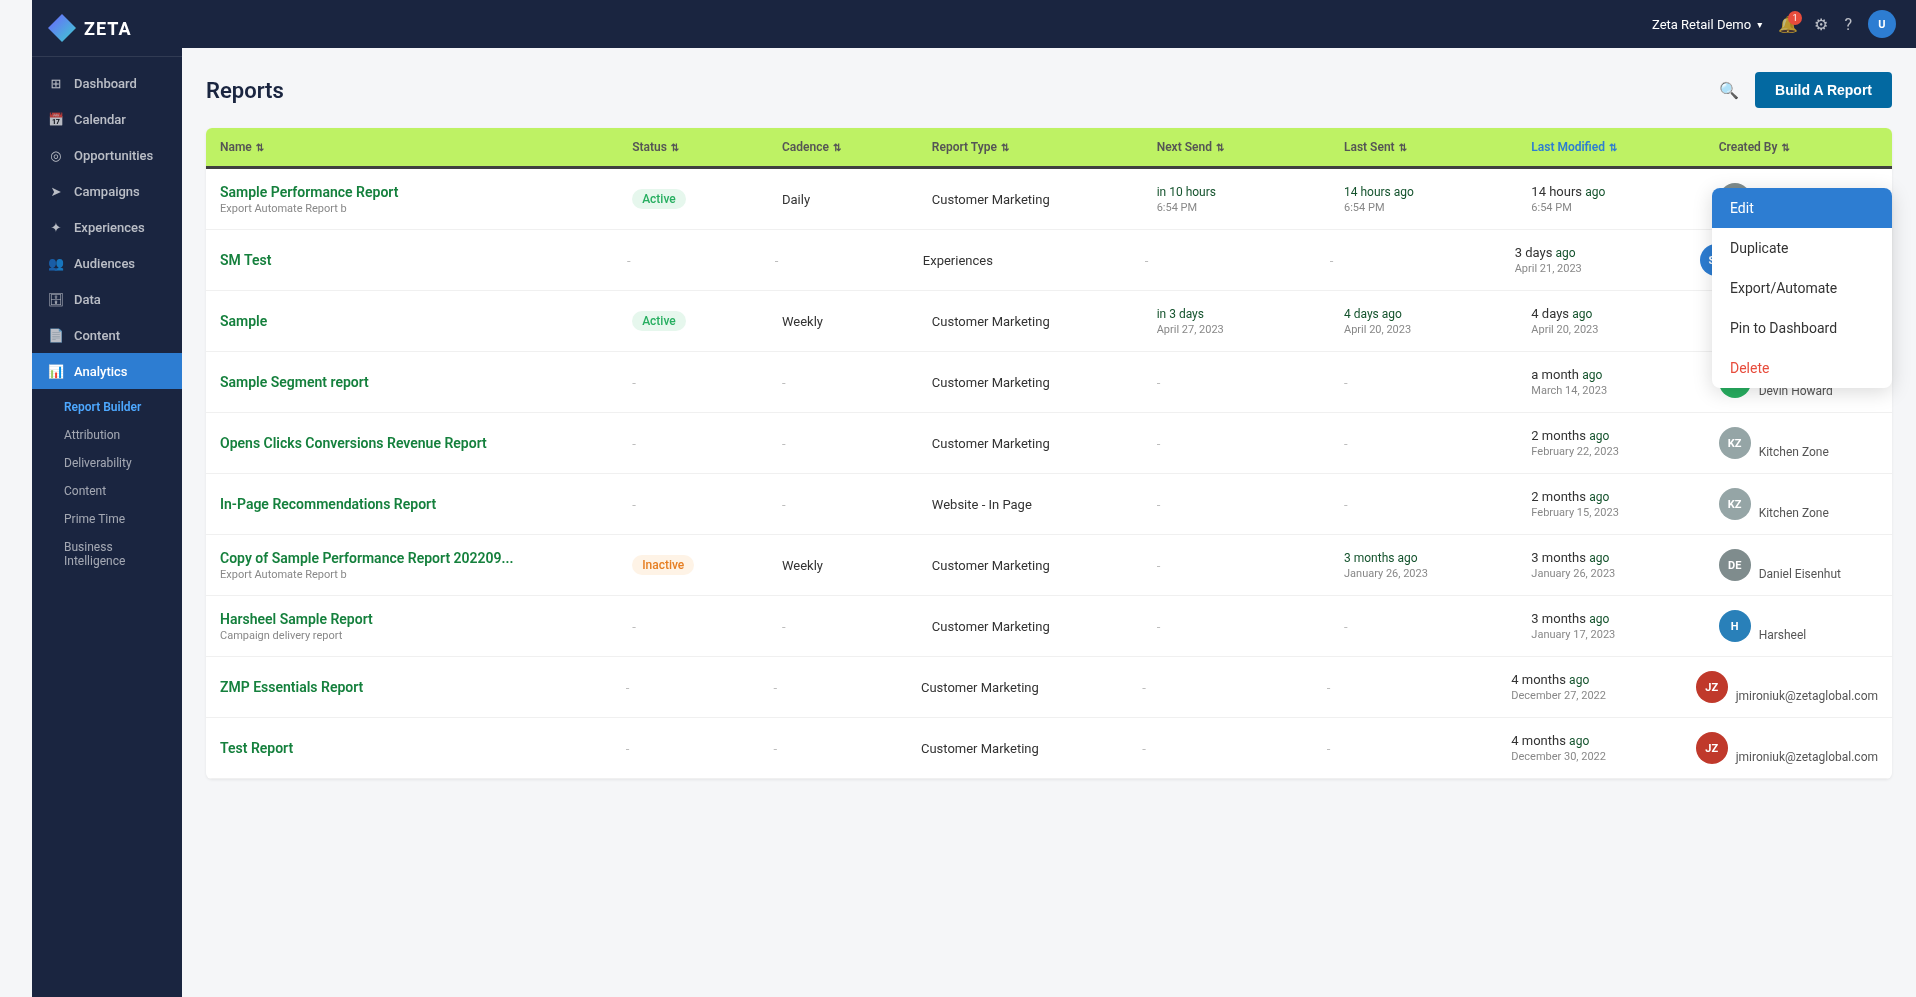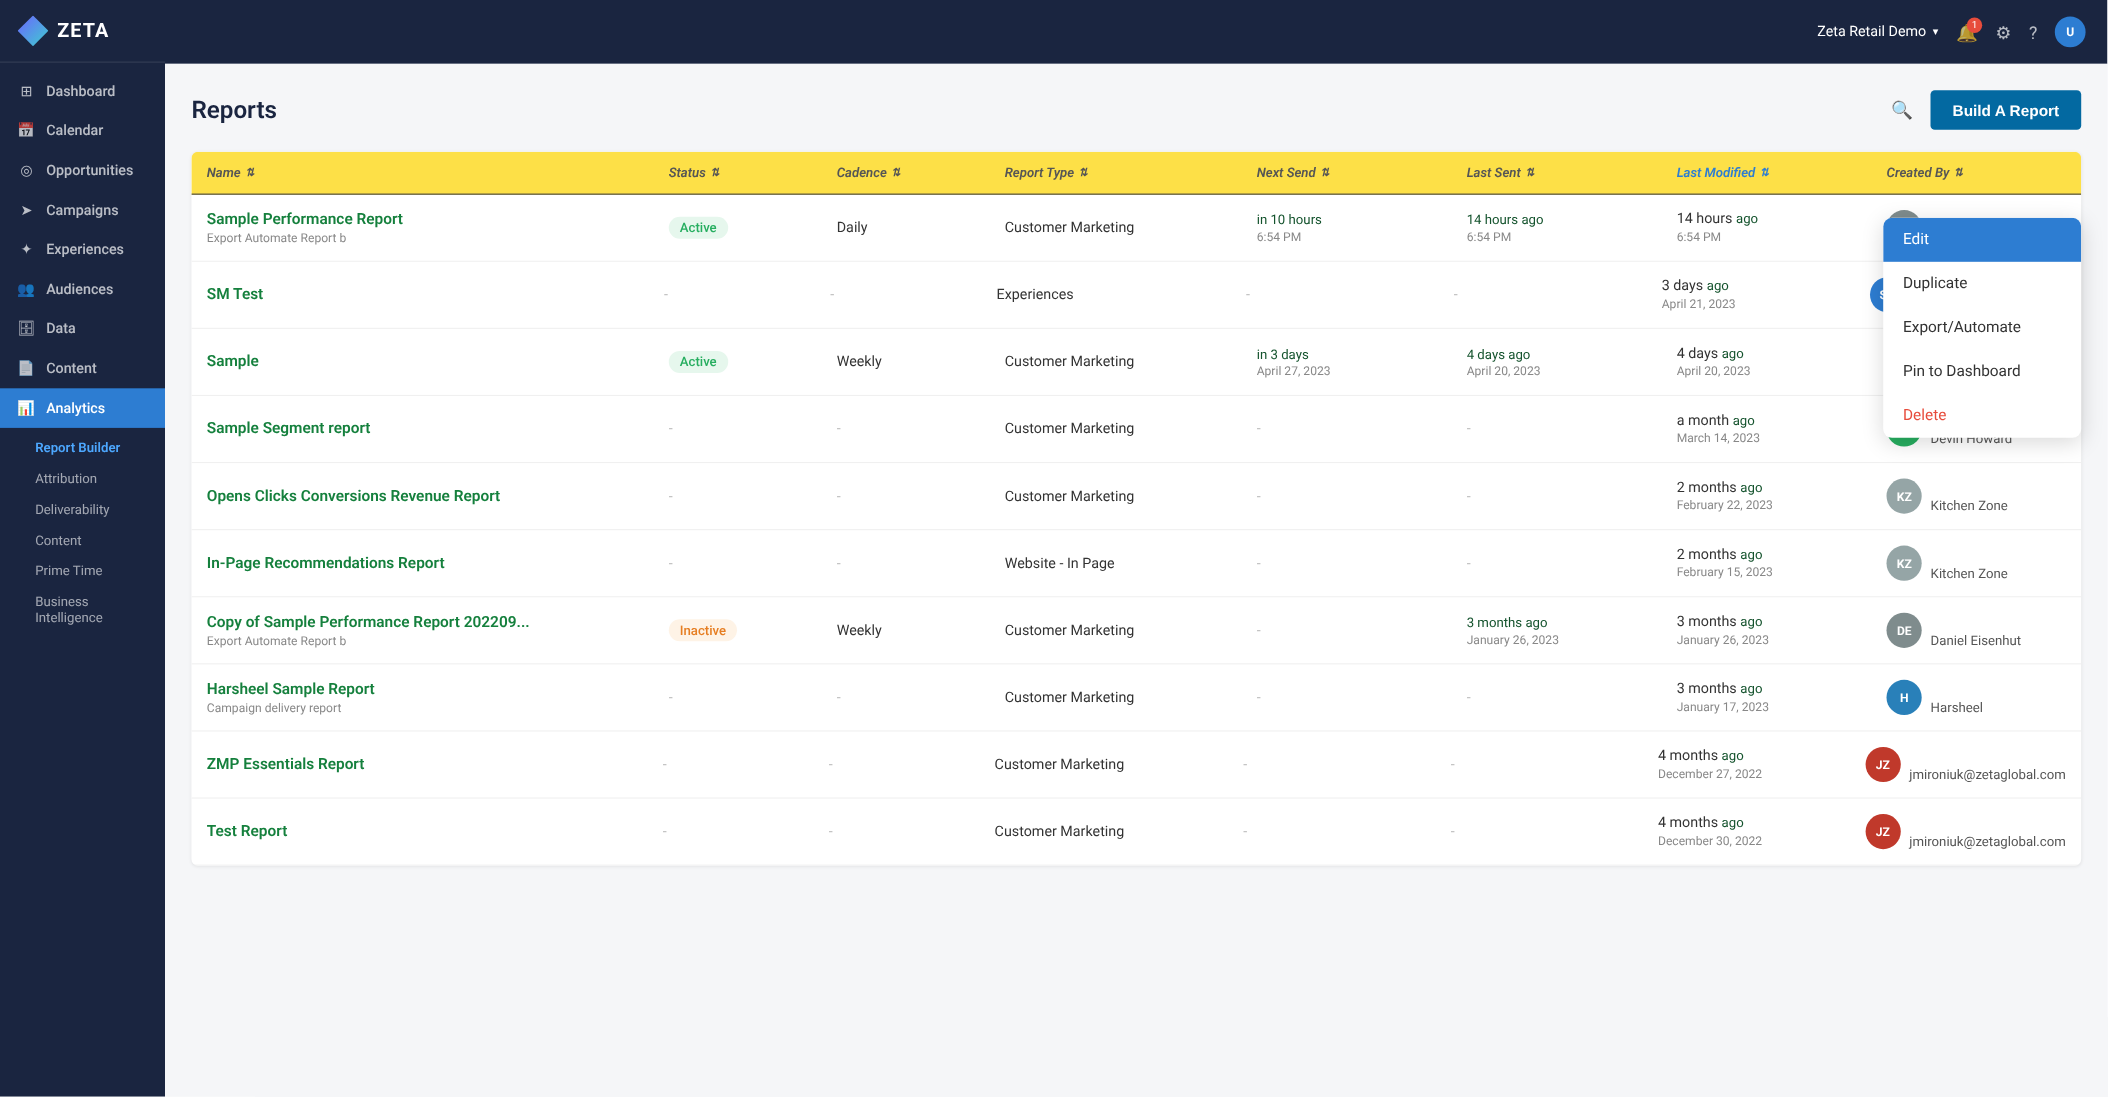--- a/index.html
+++ b/index.html
@@ -7,20 +7,21 @@
 
     
     .sidebar {
       width: 150px;
       background: #1a2540;
       color: #fff;
       display: flex;
       flex-direction: column;
       flex-shrink: 0;
       height: 100vh;
+      margin-left: 32px;
     }
     .sidebar-logo {
       padding: 14px 16px;
       display: flex;
       align-items: center;
       gap: 8px;
       border-bottom: 1px solid rgba(255,255,255,0.1);
     }
     .logo-icon {
       width: 28px; height: 28px;
@@ -45,21 +46,21 @@
       padding: 7px 16px 7px 32px;
       font-size: 12px; color: rgba(255,255,255,0.6); cursor: pointer;
     }
     .sub-nav-item.active { color: #4da8ff; font-weight: 600; }
 
     
     .main { flex: 1; display: flex; flex-direction: column; overflow: hidden; }
 
     
     .topbar {
-      height: 58px; background: #1a2540; display: flex; align-items: center;
+      height: 48px; background: #1a2540; display: flex; align-items: center;
       justify-content: flex-end; padding: 0 20px; gap: 16px;
     }
     .topbar-user { display: flex; align-items: center; gap: 6px; color: #fff; font-size: 13px; cursor: pointer; }
     .topbar-icon { color: rgba(255,255,255,0.7); cursor: pointer; font-size: 16px; }
     .notif-badge { position: relative; }
     .notif-badge .badge {
       position: absolute; top: -4px; right: -4px;
       background: #e74c3c; color: #fff; border-radius: 50%;
       width: 14px; height: 14px; font-size: 9px; display: flex; align-items: center; justify-content: center;
     }
@@ -71,21 +72,21 @@
     .page-title { font-size: 22px; font-weight: 600; color: #1a2540; }
     .header-actions { display: flex; align-items: center; gap: 12px; }
     .search-icon-btn { background: none; border: none; cursor: pointer; color: #666; font-size: 16px; padding: 4px; }
     .build-report-btn {
       background: #0369a1; color: #fff; border: none; border-radius: 4px;
       padding: 10px 20px; font-size: 14px; font-weight: 600; cursor: pointer;
     }
 
     
     .reports-table { width: 100%; background: #fff; border-radius: 6px; overflow: hidden; box-shadow: 0 1px 3px rgba(0,0,0,0.07); }
-    .table-header { display: grid; grid-template-columns: 2.2fr 0.8fr 0.8fr 1.2fr 1fr 1fr 1fr 1fr; background: #fde047; border-bottom: 1px solid #404040; font-style: italic; }
+    .table-header { display: grid; grid-template-columns: 2.2fr 0.8fr 0.8fr 1.2fr 1fr 1fr 1fr 1fr; background: #bef264; border-bottom: 3px solid #404040; }
     .th {
       padding: 12px 14px; font-size: 12px; font-weight: 600; color: #555;
       display: flex; align-items: center; gap: 4px; cursor: pointer;
       user-select: none;
     }
     .th.active { color: #2d7dd2; }
     .sort-icon { font-size: 10px; }
     .table-body { }
     .table-row {
       display: grid; grid-template-columns: 2.2fr 0.8fr 0.8fr 1.2fr 1fr 1fr 1fr 1fr;

